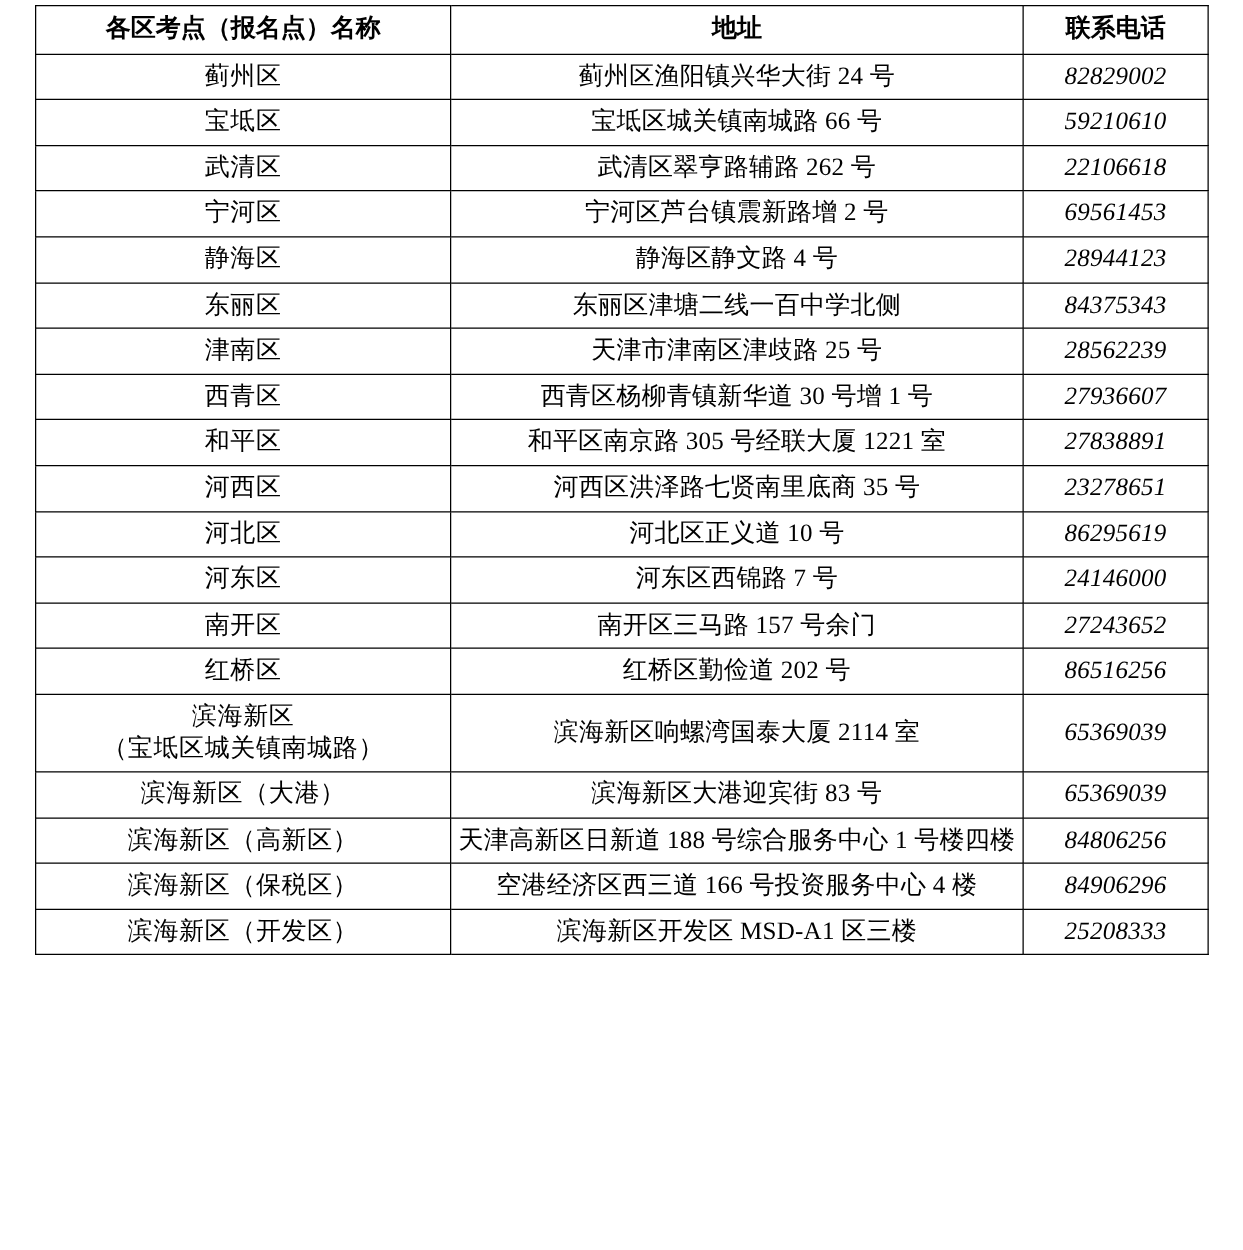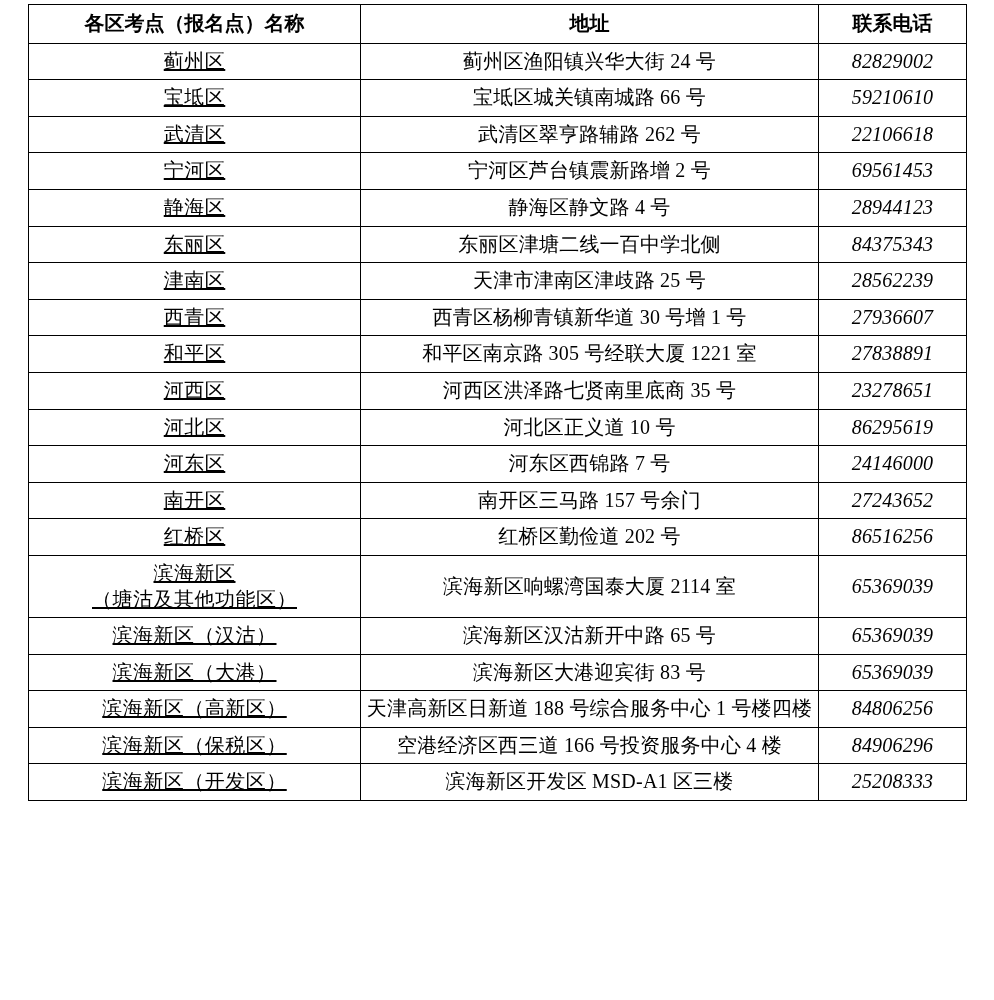--- a/index.html
+++ b/index.html
@@ -38,21 +38,21 @@
   }
   table.exam-table thead th {
     font-weight: bold;
     font-size: 20px;
     padding: 6px 4px;
   }
   col.c-name { width: 332px; }
   col.c-addr { width: 458px; }
   col.c-tel  { width: 148px; }
 
-  td.cell-name { letter-spacing: 0.5px; text-decoration: underline; }
+  td.cell-name { letter-spacing: 0.5px; }
   td.cell-addr { letter-spacing: 0.2px; }
   td.cell-tel  { letter-spacing: 0.2px; font-style: italic; }
 
   .multiline { white-space: pre-line; }
 </style>
 </head>
 <body>
 
 <div class="sheet">
   <table class="exam-table">
@@ -134,27 +134,22 @@
           <td class="cell-addr multiline">南开区三马路 157 号余门</td>
           <td class="cell-tel multiline">27243652</td>
         </tr>
         <tr>
           <td class="cell-name multiline">红桥区</td>
           <td class="cell-addr multiline">红桥区勤俭道 202 号</td>
           <td class="cell-tel multiline">86516256</td>
         </tr>
         <tr>
           <td class="cell-name multiline">滨海新区
-（塘沽及其他功能区）</td>
+（宝坻区城关镇南城路）</td>
           <td class="cell-addr multiline">滨海新区响螺湾国泰大厦 2114 室</td>
-          <td class="cell-tel multiline">65369039</td>
-        </tr>
-        <tr>
-          <td class="cell-name multiline">滨海新区（汉沽）</td>
-          <td class="cell-addr multiline">滨海新区汉沽新开中路 65 号</td>
           <td class="cell-tel multiline">65369039</td>
         </tr>
         <tr>
           <td class="cell-name multiline">滨海新区（大港）</td>
           <td class="cell-addr multiline">滨海新区大港迎宾街 83 号</td>
           <td class="cell-tel multiline">65369039</td>
         </tr>
         <tr>
           <td class="cell-name multiline">滨海新区（高新区）</td>
           <td class="cell-addr multiline">天津高新区日新道 188 号综合服务中心 1 号楼四楼</td>

